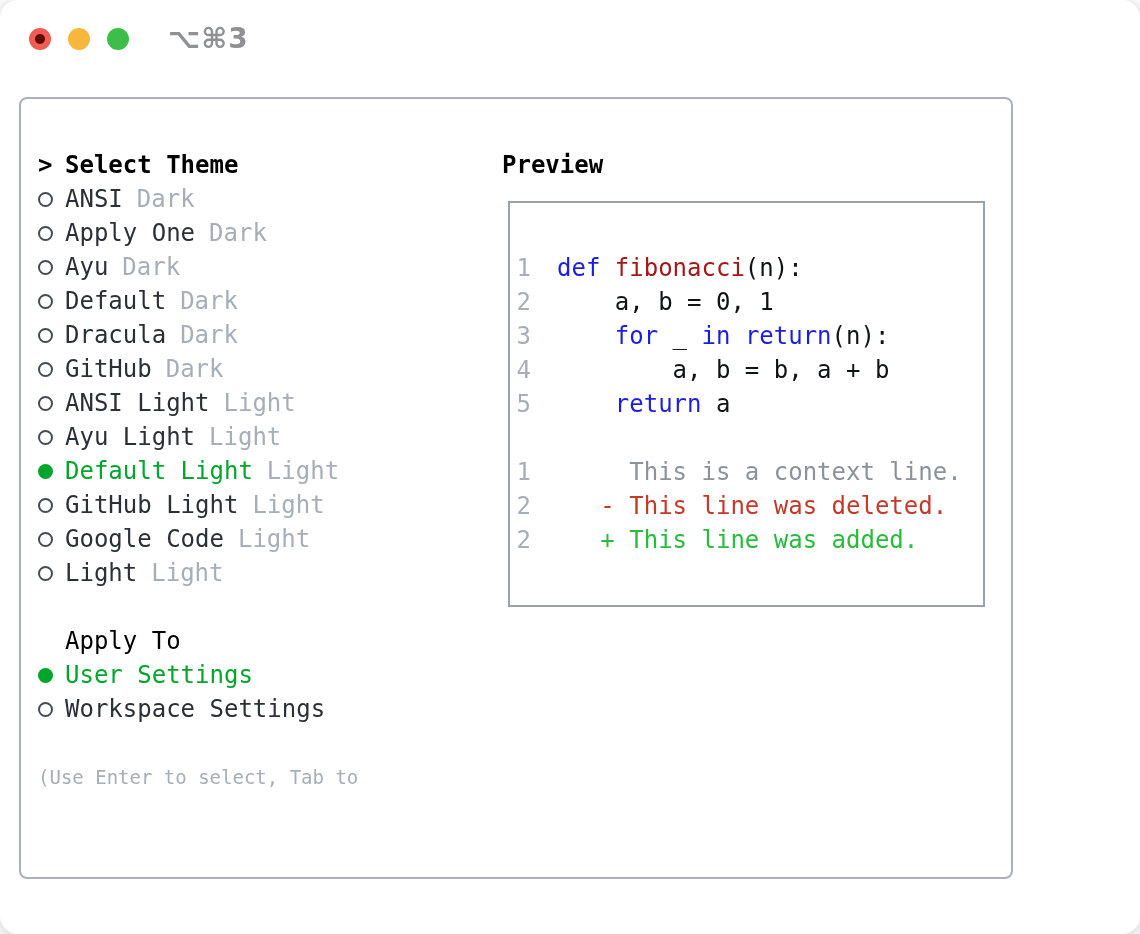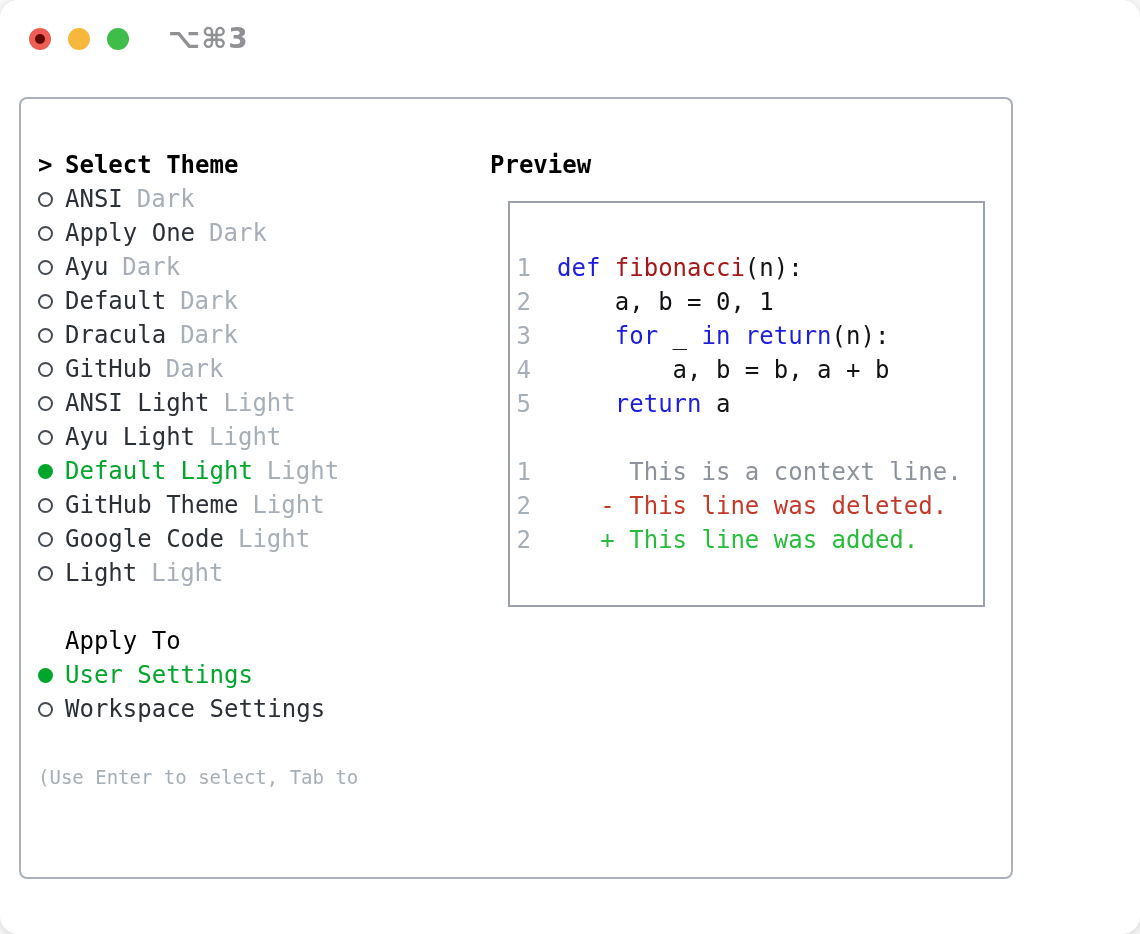--- a/index.html
+++ b/index.html
@@ -38,21 +38,21 @@
   .circle{width:15px;height:15px;border:2px solid #454b52;border-radius:50%;box-sizing:border-box;}
   .circle.filled{border:none;background:var(--green,#00a62b);}
   .hdr{font-weight:700;color:#000000;}
   .section-hdr{color:#000000;}
   .item-name{color:#2b3036;}
   .item-name.green{color:var(--green,#00a62b);}
   .badge{color:#a6aeb8;margin-left:14px;}
   .footer-line{color:#a6aeb8;height:34px;line-height:34px;font-size:19px;white-space:pre;}
   .spacer{height:34px;}
   
-  .preview-label{position:absolute;left:469px;top:49px;height:34px;line-height:34px;font-size:24px;font-weight:700;color:#000000;}
+  .preview-label{position:absolute;left:481px;top:49px;height:34px;line-height:34px;font-size:24px;font-weight:700;color:#000000;}
   .preview-box{
     position:absolute;left:487px;top:102px;width:477px;height:406px;
     border:2px solid #9aa1aa;box-sizing:border-box;background:#ffffff;
     padding:14px 0 0 6px;overflow:hidden;
   }
   .pline{display:flex;height:34px;line-height:34px;font-size:24px;}
   .lnum{width:15px;flex:none;text-align:right;color:#a6aeb8;white-space:pre;}
   .ptext{margin-left:26px;white-space:pre;color:#101214;text-align:center;}
   .kw{color:var(--blue,#1d1de0);}
   .fn{color:var(--darkred,#a61717);}
@@ -82,21 +82,21 @@
       <div id="theme-list">
           <div class="row"><span class="marker"><span class="circle"></span></span><span class="item-name">ANSI</span><span class="badge">Dark</span></div>
           <div class="row"><span class="marker"><span class="circle"></span></span><span class="item-name">Apply One</span><span class="badge">Dark</span></div>
           <div class="row"><span class="marker"><span class="circle"></span></span><span class="item-name">Ayu</span><span class="badge">Dark</span></div>
           <div class="row"><span class="marker"><span class="circle"></span></span><span class="item-name">Default</span><span class="badge">Dark</span></div>
           <div class="row"><span class="marker"><span class="circle"></span></span><span class="item-name">Dracula</span><span class="badge">Dark</span></div>
           <div class="row"><span class="marker"><span class="circle"></span></span><span class="item-name">GitHub</span><span class="badge">Dark</span></div>
           <div class="row"><span class="marker"><span class="circle"></span></span><span class="item-name">ANSI Light</span><span class="badge">Light</span></div>
           <div class="row"><span class="marker"><span class="circle"></span></span><span class="item-name">Ayu Light</span><span class="badge">Light</span></div>
           <div class="row"><span class="marker"><span class="circle filled"></span></span><span class="item-name green">Default Light</span><span class="badge">Light</span></div>
-          <div class="row"><span class="marker"><span class="circle"></span></span><span class="item-name">GitHub Theme</span><span class="badge">Light</span></div>
+          <div class="row"><span class="marker"><span class="circle"></span></span><span class="item-name">GitHub Light</span><span class="badge">Light</span></div>
           <div class="row"><span class="marker"><span class="circle"></span></span><span class="item-name">Google Code</span><span class="badge">Light</span></div>
           <div class="row"><span class="marker"><span class="circle"></span></span><span class="item-name">Light</span><span class="badge">Light</span></div>
         </div>
       <div class="spacer"></div>
       <div class="row">
         <span class="marker"></span>
         <span class="section-hdr">Apply To</span>
       </div>
       <div id="apply-list">
           <div class="row"><span class="marker"><span class="circle filled"></span></span><span class="item-name green">User Settings</span></div>

